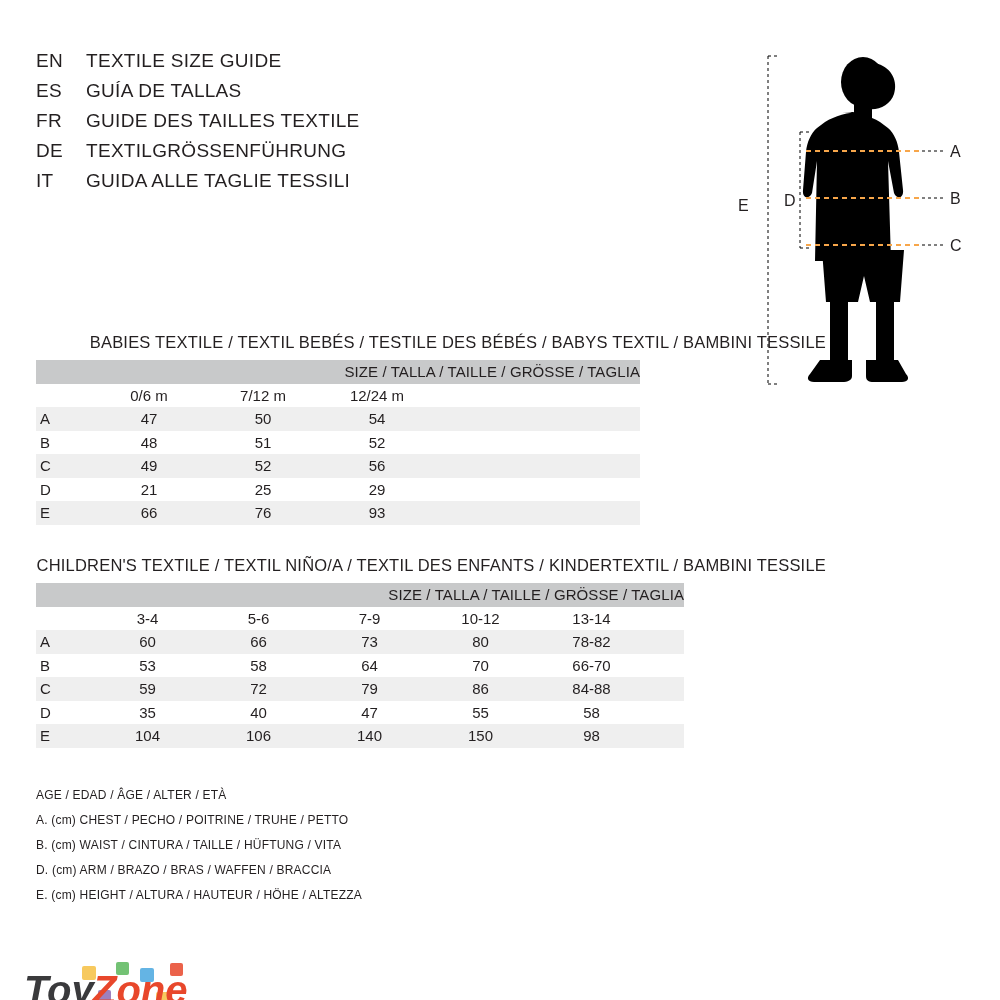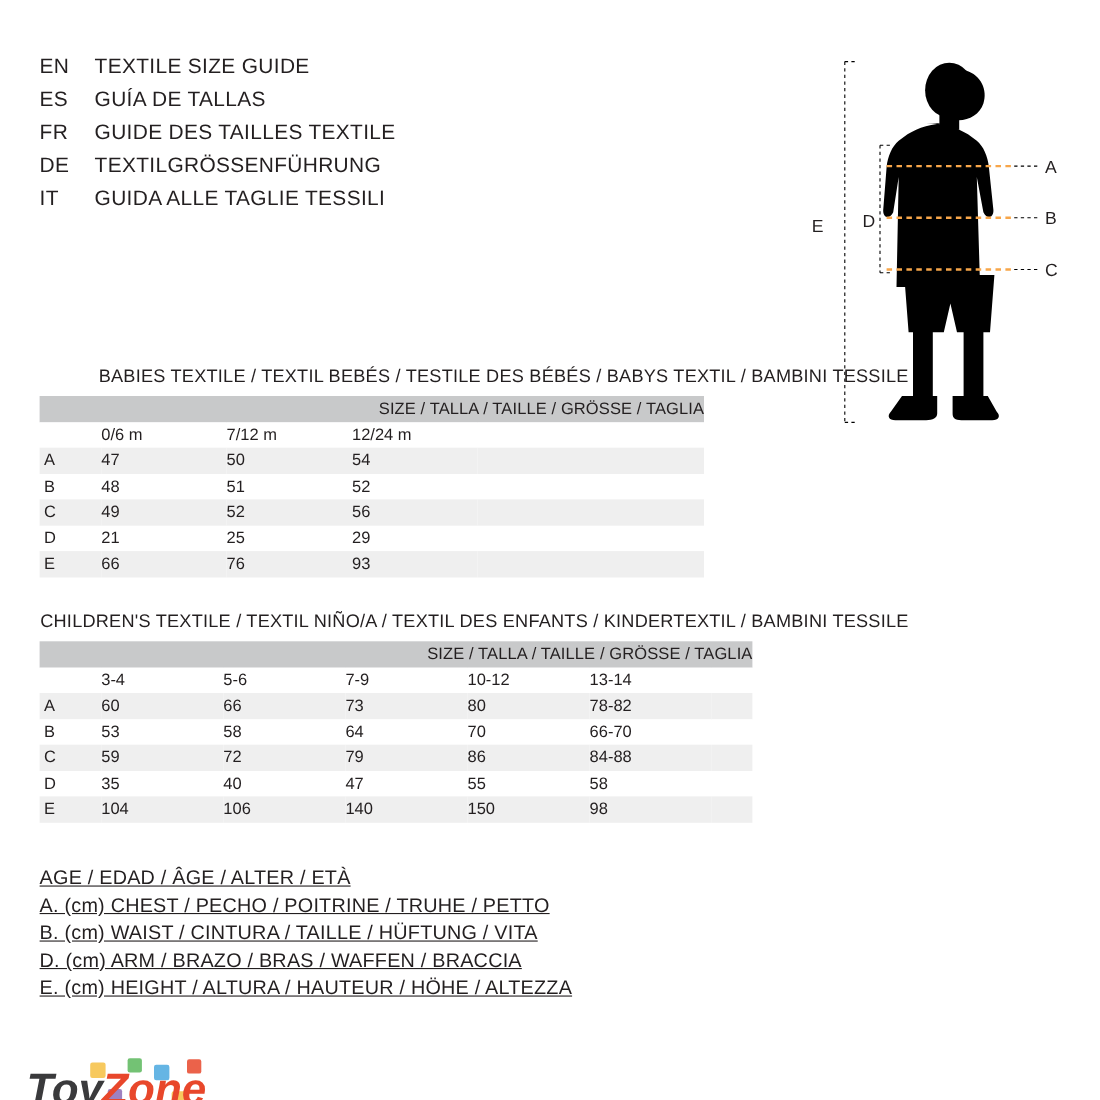--- a/index.html
+++ b/index.html
@@ -89,46 +89,45 @@
     letter-spacing: 0.1px;
   }
   .sub-row td { background: #ffffff; }
   .row-odd td { background: #efefef; }
   .row-even td { background: #ffffff; }
   .c-label {
     width: 26px;
     padding-left: 4px !important;
     text-align: left;
   }
-  .c-val { }
+  .c-val { text-align: center; }
   td.c-val, th.c-val { }
 
   
   table.babies col.label { width: 56px; }
   table.babies col.v { width: 114px; }
   table.babies col.pad { width: 206px; }
 
   
   table.children col.label { width: 56px; }
   table.children col.v { width: 111px; }
   table.children col.pad { width: 37px; }
 
   
   .legend {
     position: absolute;
     left: 36px;
     top: 788px;
     width: 700px;
   }
   .legend-row {
-    font-size: 18px;
+    font-size: 12px;
     height: 25px;
     letter-spacing: 0.2px;
     white-space: nowrap;
-    text-decoration: underline;
   }
 
   
   .logo {
     position: absolute;
     left: 20px;
     top: 928px;
     width: 230px;
     height: 62px;
     margin-top: 32px;

